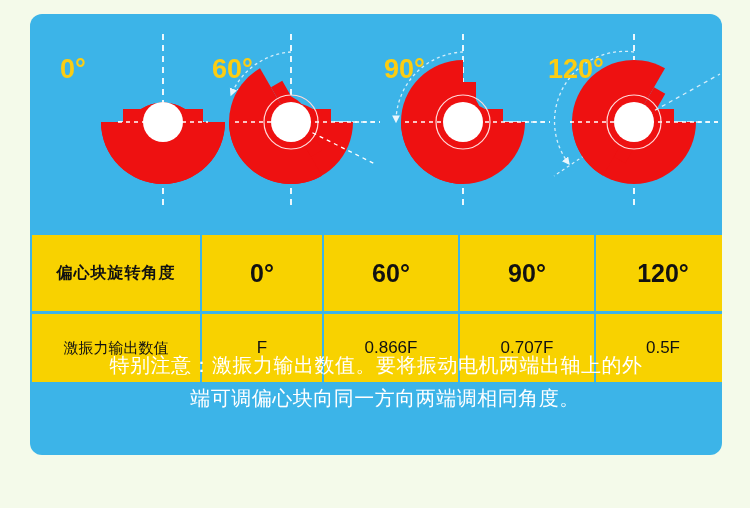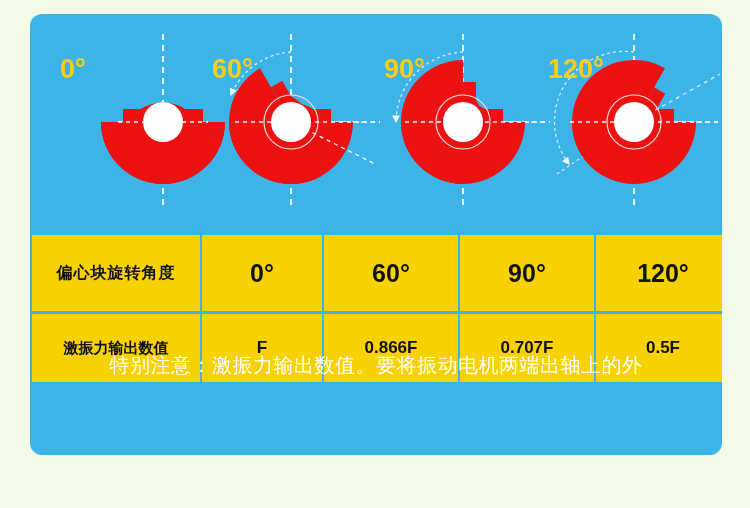--- a/index.html
+++ b/index.html
@@ -41,21 +41,21 @@
   }
   #spec-table td{
     background:#f8d200;
     text-align:center;
     color:#111;
     padding:16px;
     height:44px;
     vertical-align:middle;
   }
   #spec-table tr.row-head td{height:44px;}
-  #spec-table tr.row-val td{height:36px;font-weight:bold;}
+  #spec-table tr.row-val td{height:36px;}
   td.rowlabel{
     font-size:16px;font-weight:bold;
     letter-spacing:1px;
   }
   tr.row-val td.rowlabel{
     font-weight:normal;font-size:15px;letter-spacing:0px;
   }
   td.head-val{
     font-size:25px;font-weight:bold;
   }
@@ -177,15 +177,16 @@
         <td class="val">F</td>
         <td class="val">0.866F</td>
         <td class="val">0.707F</td>
         <td class="val">0.5F</td>
       </tr>
     </tbody>
   </table>
 
   <div id="note">
     <span class="note-line first">特别注意：激振力输出数值。要将振动电机两端出轴上的外</span>
+    <span class="note-line second">端可调偏心块向同一方向两端调相同角度。</span>
   </div>
 
 </div>
 
 </body></html>

